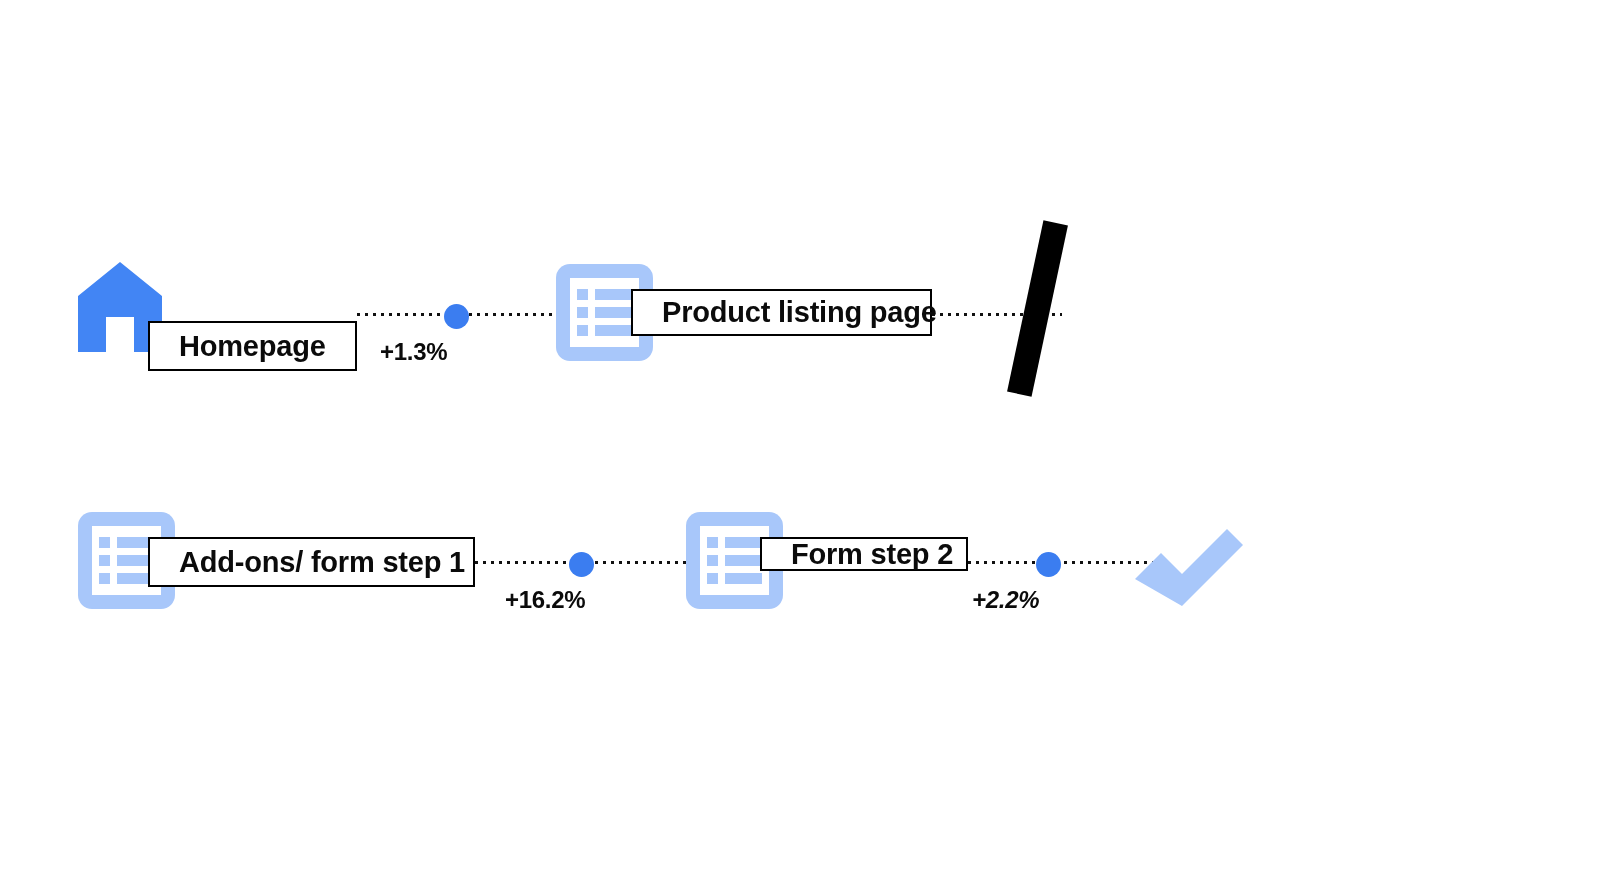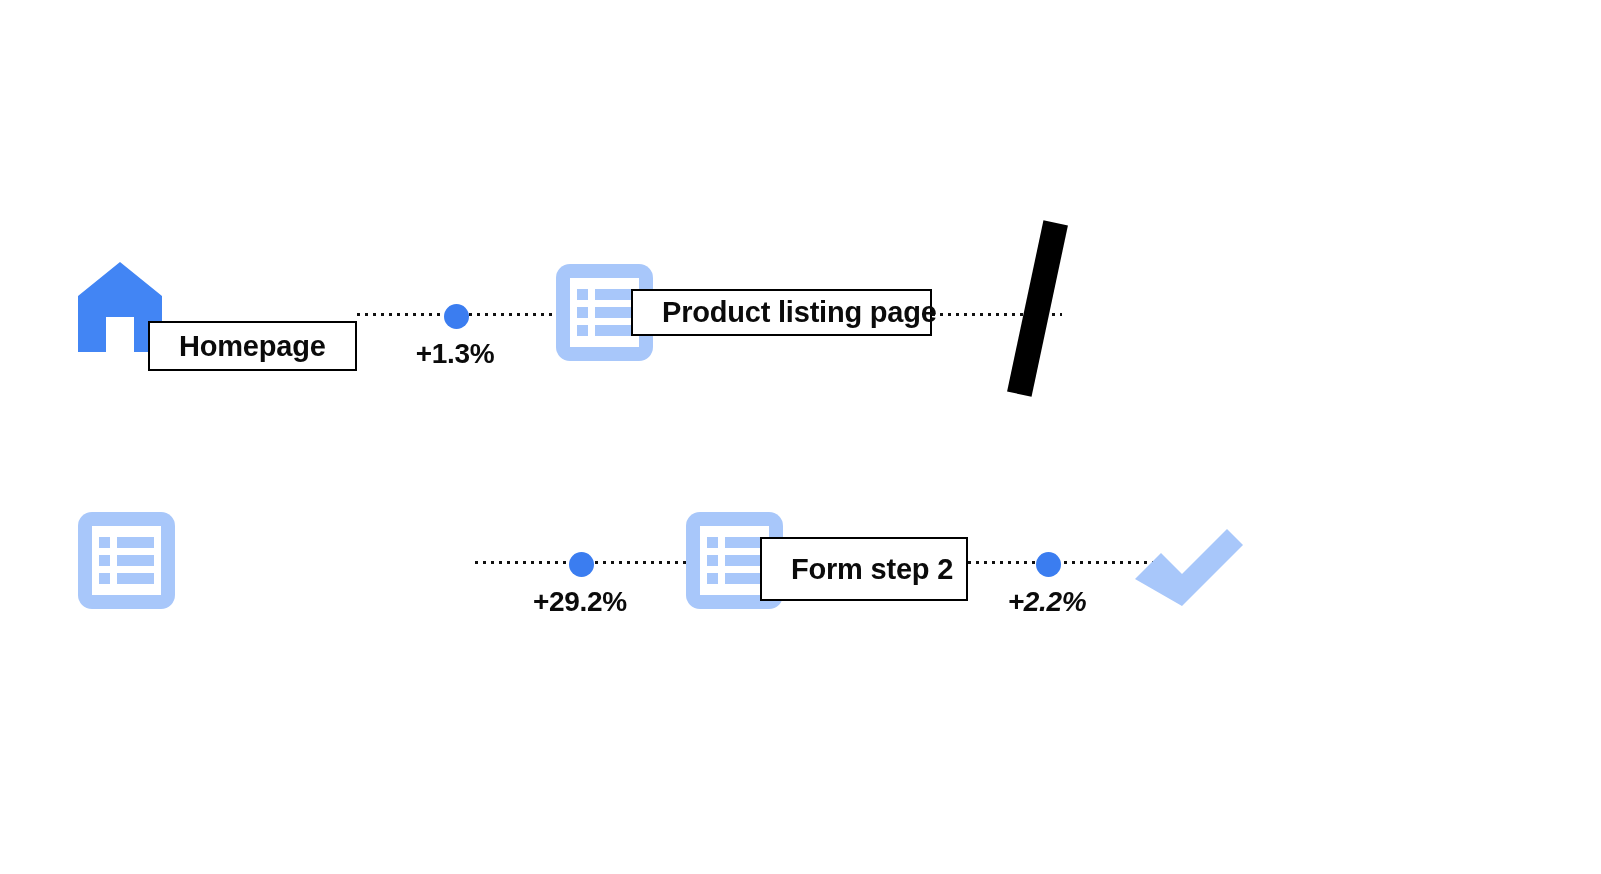--- a/index.html
+++ b/index.html
@@ -65,27 +65,26 @@
     position: absolute;
     z-index: 7;
   }
   .metric-dot {
     position: absolute;
     border-radius: 50%;
     background: #3B7DF0;
   }
   .metric-value {
     position: absolute;
-    font-size: 28px;
+    font-size: 24px;
     font-weight: 700;
     color: #0b0b0b;
     white-space: nowrap;
     letter-spacing: -0.3px;
     line-height: 1;
-    text-align: center;
   }
 
   
   .slash-mark {
     position: absolute;
     background: #000000;
     z-index: 5;
   }
 </style>
 </head>
@@ -141,40 +140,43 @@
       <rect x="14" y="14" width="69" height="69" fill="#FFFFFF"></rect>
       <rect x="21" y="25" width="11" height="11" fill="#A8C7FA"></rect>
       <rect x="21" y="43" width="11" height="11" fill="#A8C7FA"></rect>
       <rect x="21" y="61" width="11" height="11" fill="#A8C7FA"></rect>
       <rect x="39" y="25" width="37" height="11" fill="#A8C7FA"></rect>
       <rect x="39" y="43" width="37" height="11" fill="#A8C7FA"></rect>
       <rect x="39" y="61" width="37" height="11" fill="#A8C7FA"></rect>
     </svg>
   </div>
 
+  <div class="node-box" style="left:148px; top:537px; width:327px; height:50px;">
+    <span class="node-label">Add-ons/ form step 1</span>
+  </div>
 
   <div class="metric" style="left:505px; top:543px; width:150px; height:90px;">
     <span class="metric-dot" style="left:64px; top:9px; width:25px; height:25px;"></span>
-    <span class="metric-value" style="left:0px; top:45px; width:150px;">+29.2%</span>
+    <span class="metric-value" style="left:0px; top:45px; width:150px;">+16.2%</span>
   </div>
 
   <div class="icon-wrap" style="left:686px; top:512px; width:97px; height:97px;">
     <svg width="97" height="97" viewBox="0 0 97 97" aria-hidden="true">
       <rect x="0" y="0" width="97" height="97" rx="14" fill="#A8C7FA"></rect>
       <rect x="14" y="14" width="69" height="69" fill="#FFFFFF"></rect>
       <rect x="21" y="25" width="11" height="11" fill="#A8C7FA"></rect>
       <rect x="21" y="43" width="11" height="11" fill="#A8C7FA"></rect>
       <rect x="21" y="61" width="11" height="11" fill="#A8C7FA"></rect>
       <rect x="39" y="25" width="37" height="11" fill="#A8C7FA"></rect>
       <rect x="39" y="43" width="37" height="11" fill="#A8C7FA"></rect>
       <rect x="39" y="61" width="37" height="11" fill="#A8C7FA"></rect>
     </svg>
   </div>
 
-  <div class="node-box" style="left:760px; top:537px; width:208px; height:64px;">
+  <div class="node-box" style="left:760px; top:537px; width:208px; height:34px;">
     <span class="node-label">Form step 2</span>
   </div>
 
   <div class="metric" style="left:972px; top:543px; width:150px; height:90px;font-style:italic;">
     <span class="metric-dot" style="left:64px; top:9px; width:25px; height:25px;"></span>
     <span class="metric-value" style="left:0px; top:45px; width:150px;">+2.2%</span>
   </div>
 
   <div class="icon-wrap" style="left:1128px; top:507px; width:118px; height:110px;">
     <svg width="118" height="110" viewBox="0 0 118 110" aria-hidden="true">

